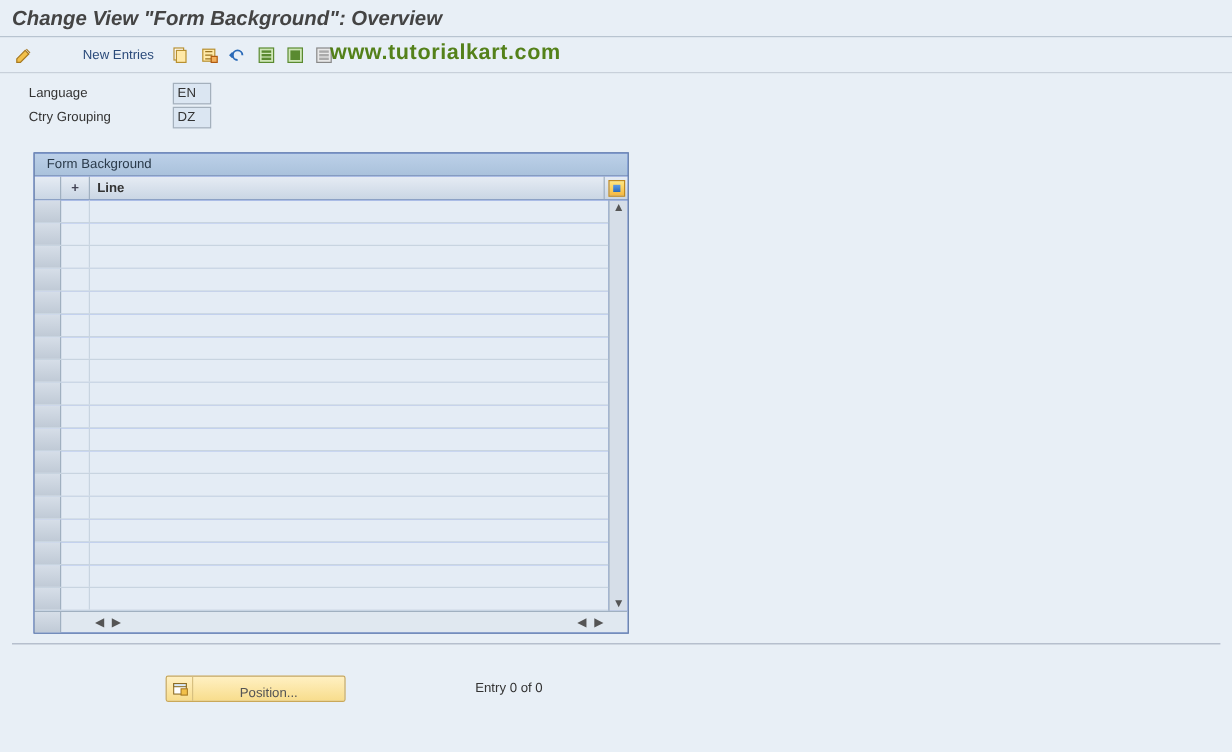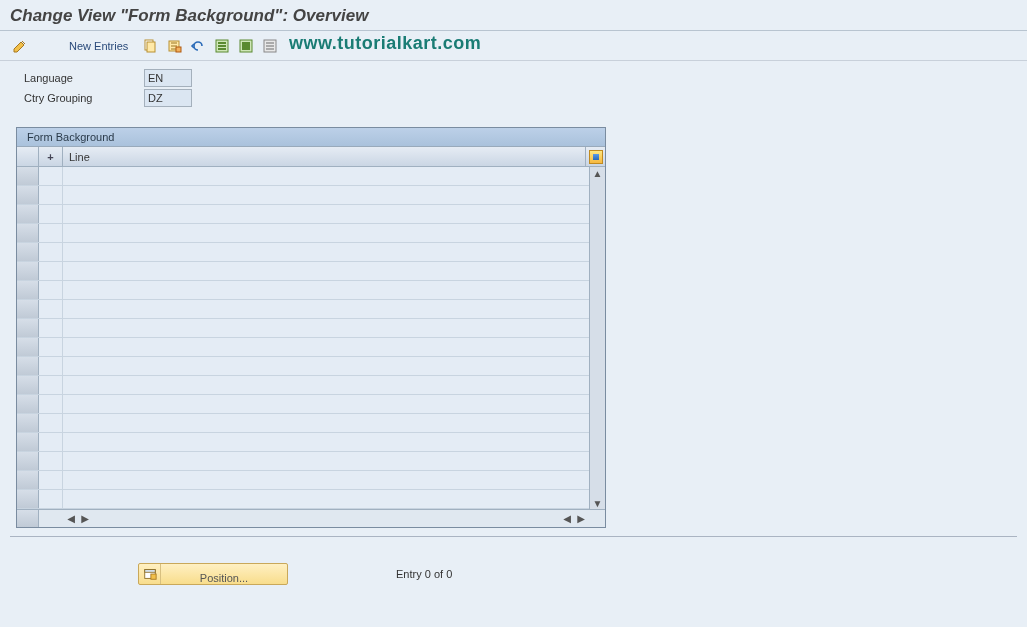--- a/index.html
+++ b/index.html
@@ -38,25 +38,25 @@
       border-radius: 2px;
     }
     .tb-text-btn {
       padding: 2px 8px;
       cursor: pointer;
       color: #2a4a7a;
       margin-left: 27px;
     }
     .watermark {
       position: absolute;
-      left: 289px;
+      left: 275px;
       top: 2px;
       font-size: 18px;
       font-weight: bold;
-      color: #0f766e;
+      color: #4d7c0f;
       opacity: 0.95;
       pointer-events: none;
       letter-spacing: 0.5px;
     }
     .field-block {
       display: flex; flex-direction: column;
       gap: 2px;
       padding: 8px 24px 4px;
     }
     .field-row { display: flex; align-items: center; }
@@ -67,26 +67,26 @@
       height: 18px;
       padding: 1px 3px;
       font-size: 11px;
       font-family: inherit;
     }
     .field-input.readonly {
       background: #dbe6f2;
       color: #333;
       text-align: left;
     }
-    .field-input.w-sm { width: 48px; }
+    .field-input.w-sm { width: 32px; }
     .field-input.w-md { width: 26px; }
 
     .grid-panel {
-      margin: 16px 16px 0;
-      width: 590px;
+      margin: 16px 28px 0;
+      width: 496px;
       border: 1px solid #7a8ca0;
       background: #1d4ed8;
     }
     .grid-title {
       background: linear-gradient(#bcd0e8, #aac2dc);
       padding: 3px 10px;
       font-size: 11px;
       color: #2a3a4a;
       border-bottom: 1px solid #9ab;
     }
@@ -96,21 +96,21 @@
       border-bottom: 1px solid #a0b0c0;
       height: 20px;
       align-items: stretch;
     }
     .gh-sel { width: 22px; border-right: 1px solid #a0b0c0; }
     .gh-plus {
       width: 24px; border-right: 1px solid #a0b0c0;
       display:flex; align-items:center; justify-content:center;
       font-weight:bold; color:#445;
     }
-    .gh-line { flex: 1; padding: 2px 6px; display:flex; align-items:center; color:#333; }
+    .gh-line { flex: 1; padding: 2px 6px; display:flex; align-items:center; color:#333;font-weight:bold; }
     .gh-cfg {
       width: 20px; border-left: 1px solid #a0b0c0;
       display:flex; align-items:center; justify-content:center;
       position: relative;
     }
     .cfg-icon {
       width:14px; height:14px;
       background: linear-gradient(#ffe780,#f6b840);
       border: 1px solid #c08a20;
       position: relative;

